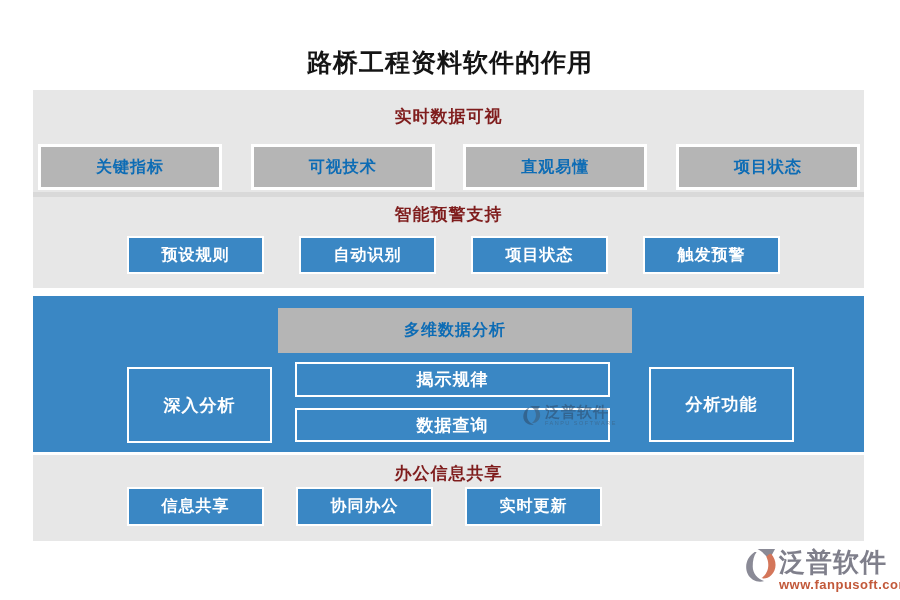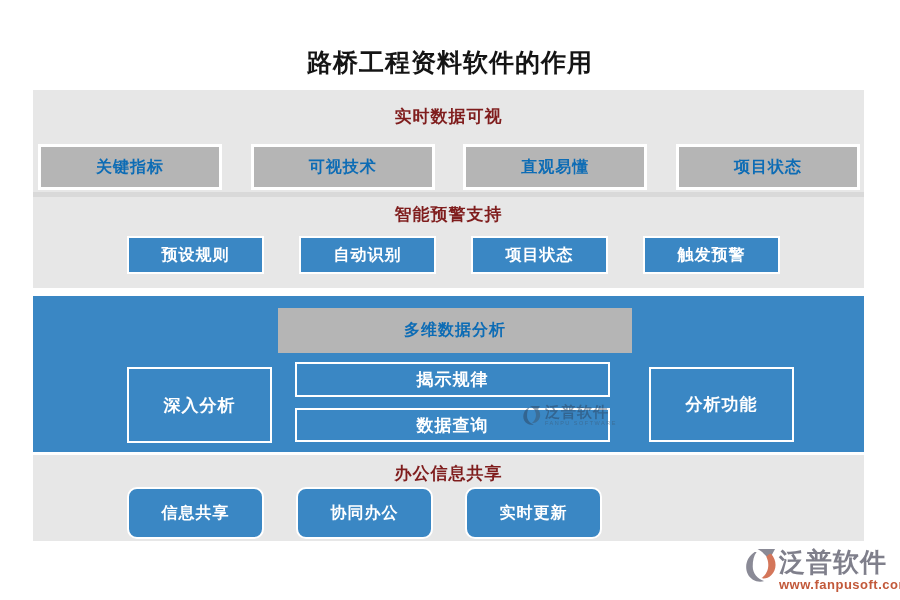--- a/index.html
+++ b/index.html
@@ -29,21 +29,21 @@
   .band1 .row { top:54px; left:5px; right:4px; justify-content:space-between; }
   .band2 .row { top:39px; left:94px; gap:35px; }
   .band4 .row { top:32px; left:94px; gap:32px; }
 
   .btn { display:flex; align-items:center; justify-content:center;
          font-weight:bold; text-align:center; }
   .gray-btn { width:184px; height:46px; background:#b5b5b5; border:3px solid #ffffff;
               color:#0d6cb5; font-size:16px; letter-spacing:1px; }
   .blue-btn { width:137px; height:38px; background:#3a87c4; border:2px solid #ffffff;
               color:#ffffff; font-size:16px; letter-spacing:1px; }
-  .band4 .blue-btn { height:52px;border-radius:10px; }
+  .band4 .blue-btn { height:39px; }
 
   
   .pill { position:absolute; left:245px; top:12px; width:354px; height:45px;
           background:#b5b5b5; color:#0d6cb5; font-size:16px; letter-spacing:1px; }
   .b3-btn { position:absolute; background:#3a87c4; border:2px solid #ffffff;
             color:#ffffff; font-size:17px; letter-spacing:1px; }
   .b3-left  { left:94px;  top:71px; width:145px; height:76px; }
   .b3-right { left:616px; top:71px; width:145px; height:75px; }
   .b3-centerA { left:262px; top:66px;  width:315px; height:35px; }
   .b3-centerB { left:262px; top:112px; width:315px; height:34px;text-align:center; }

